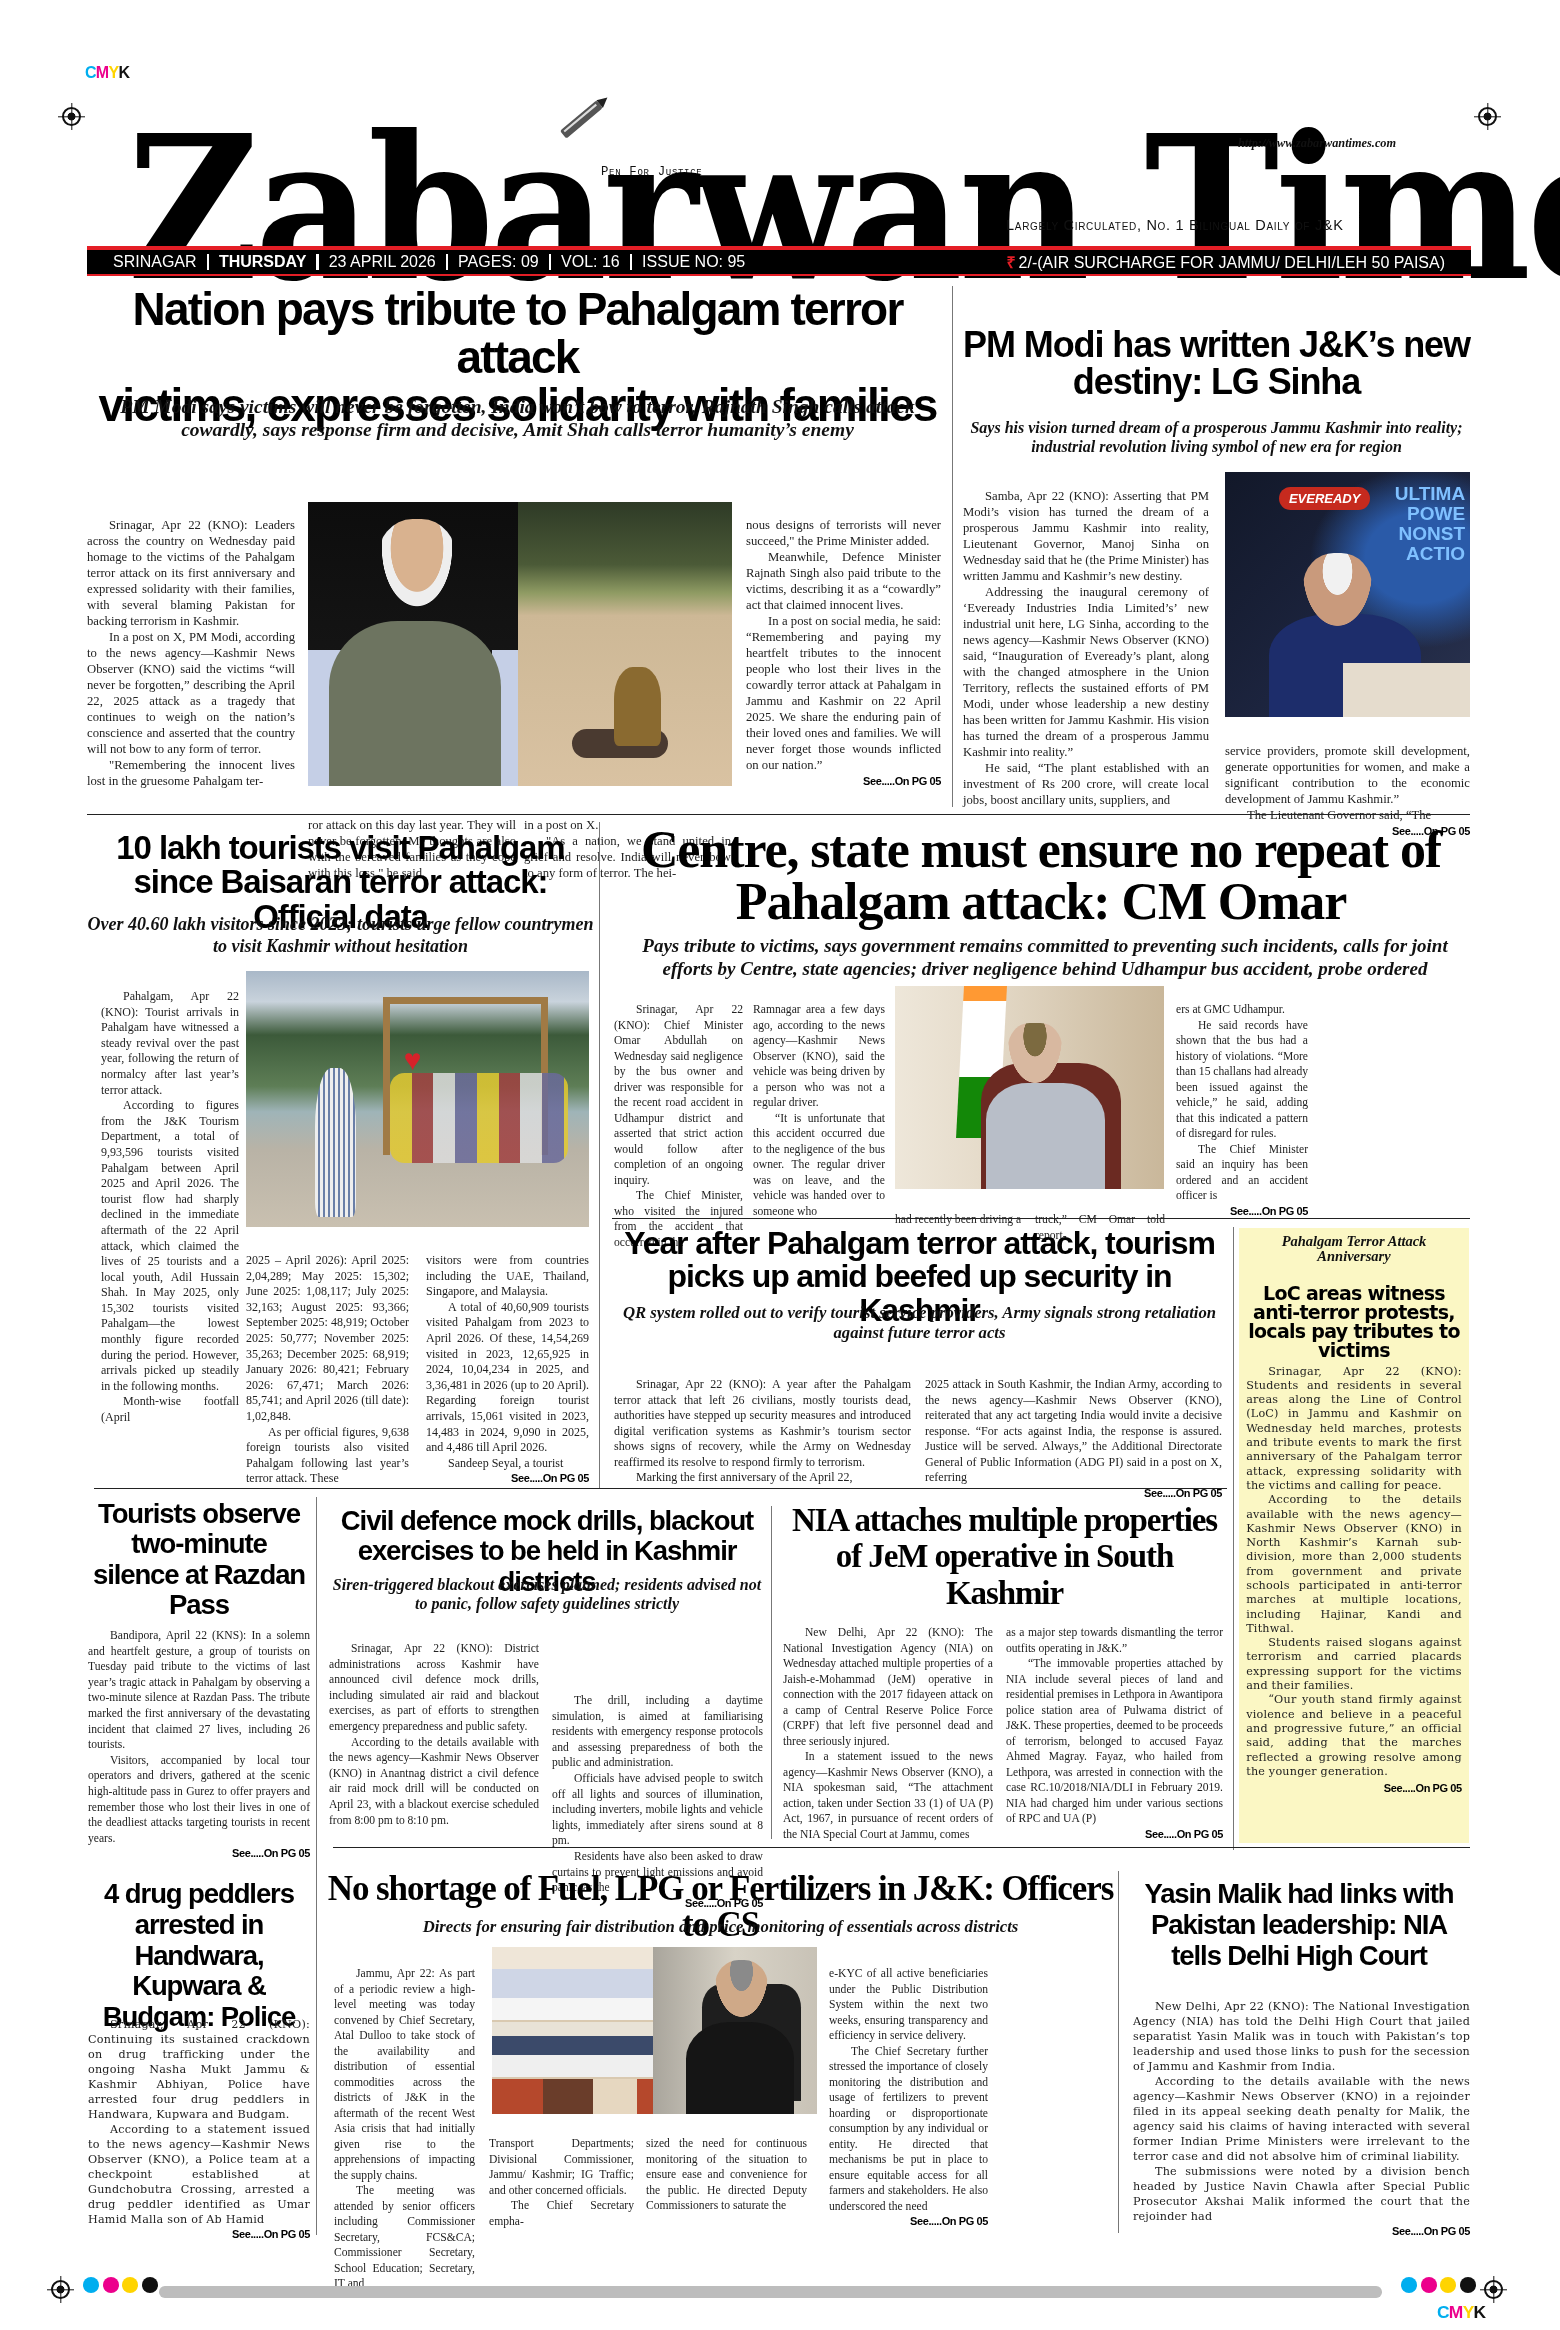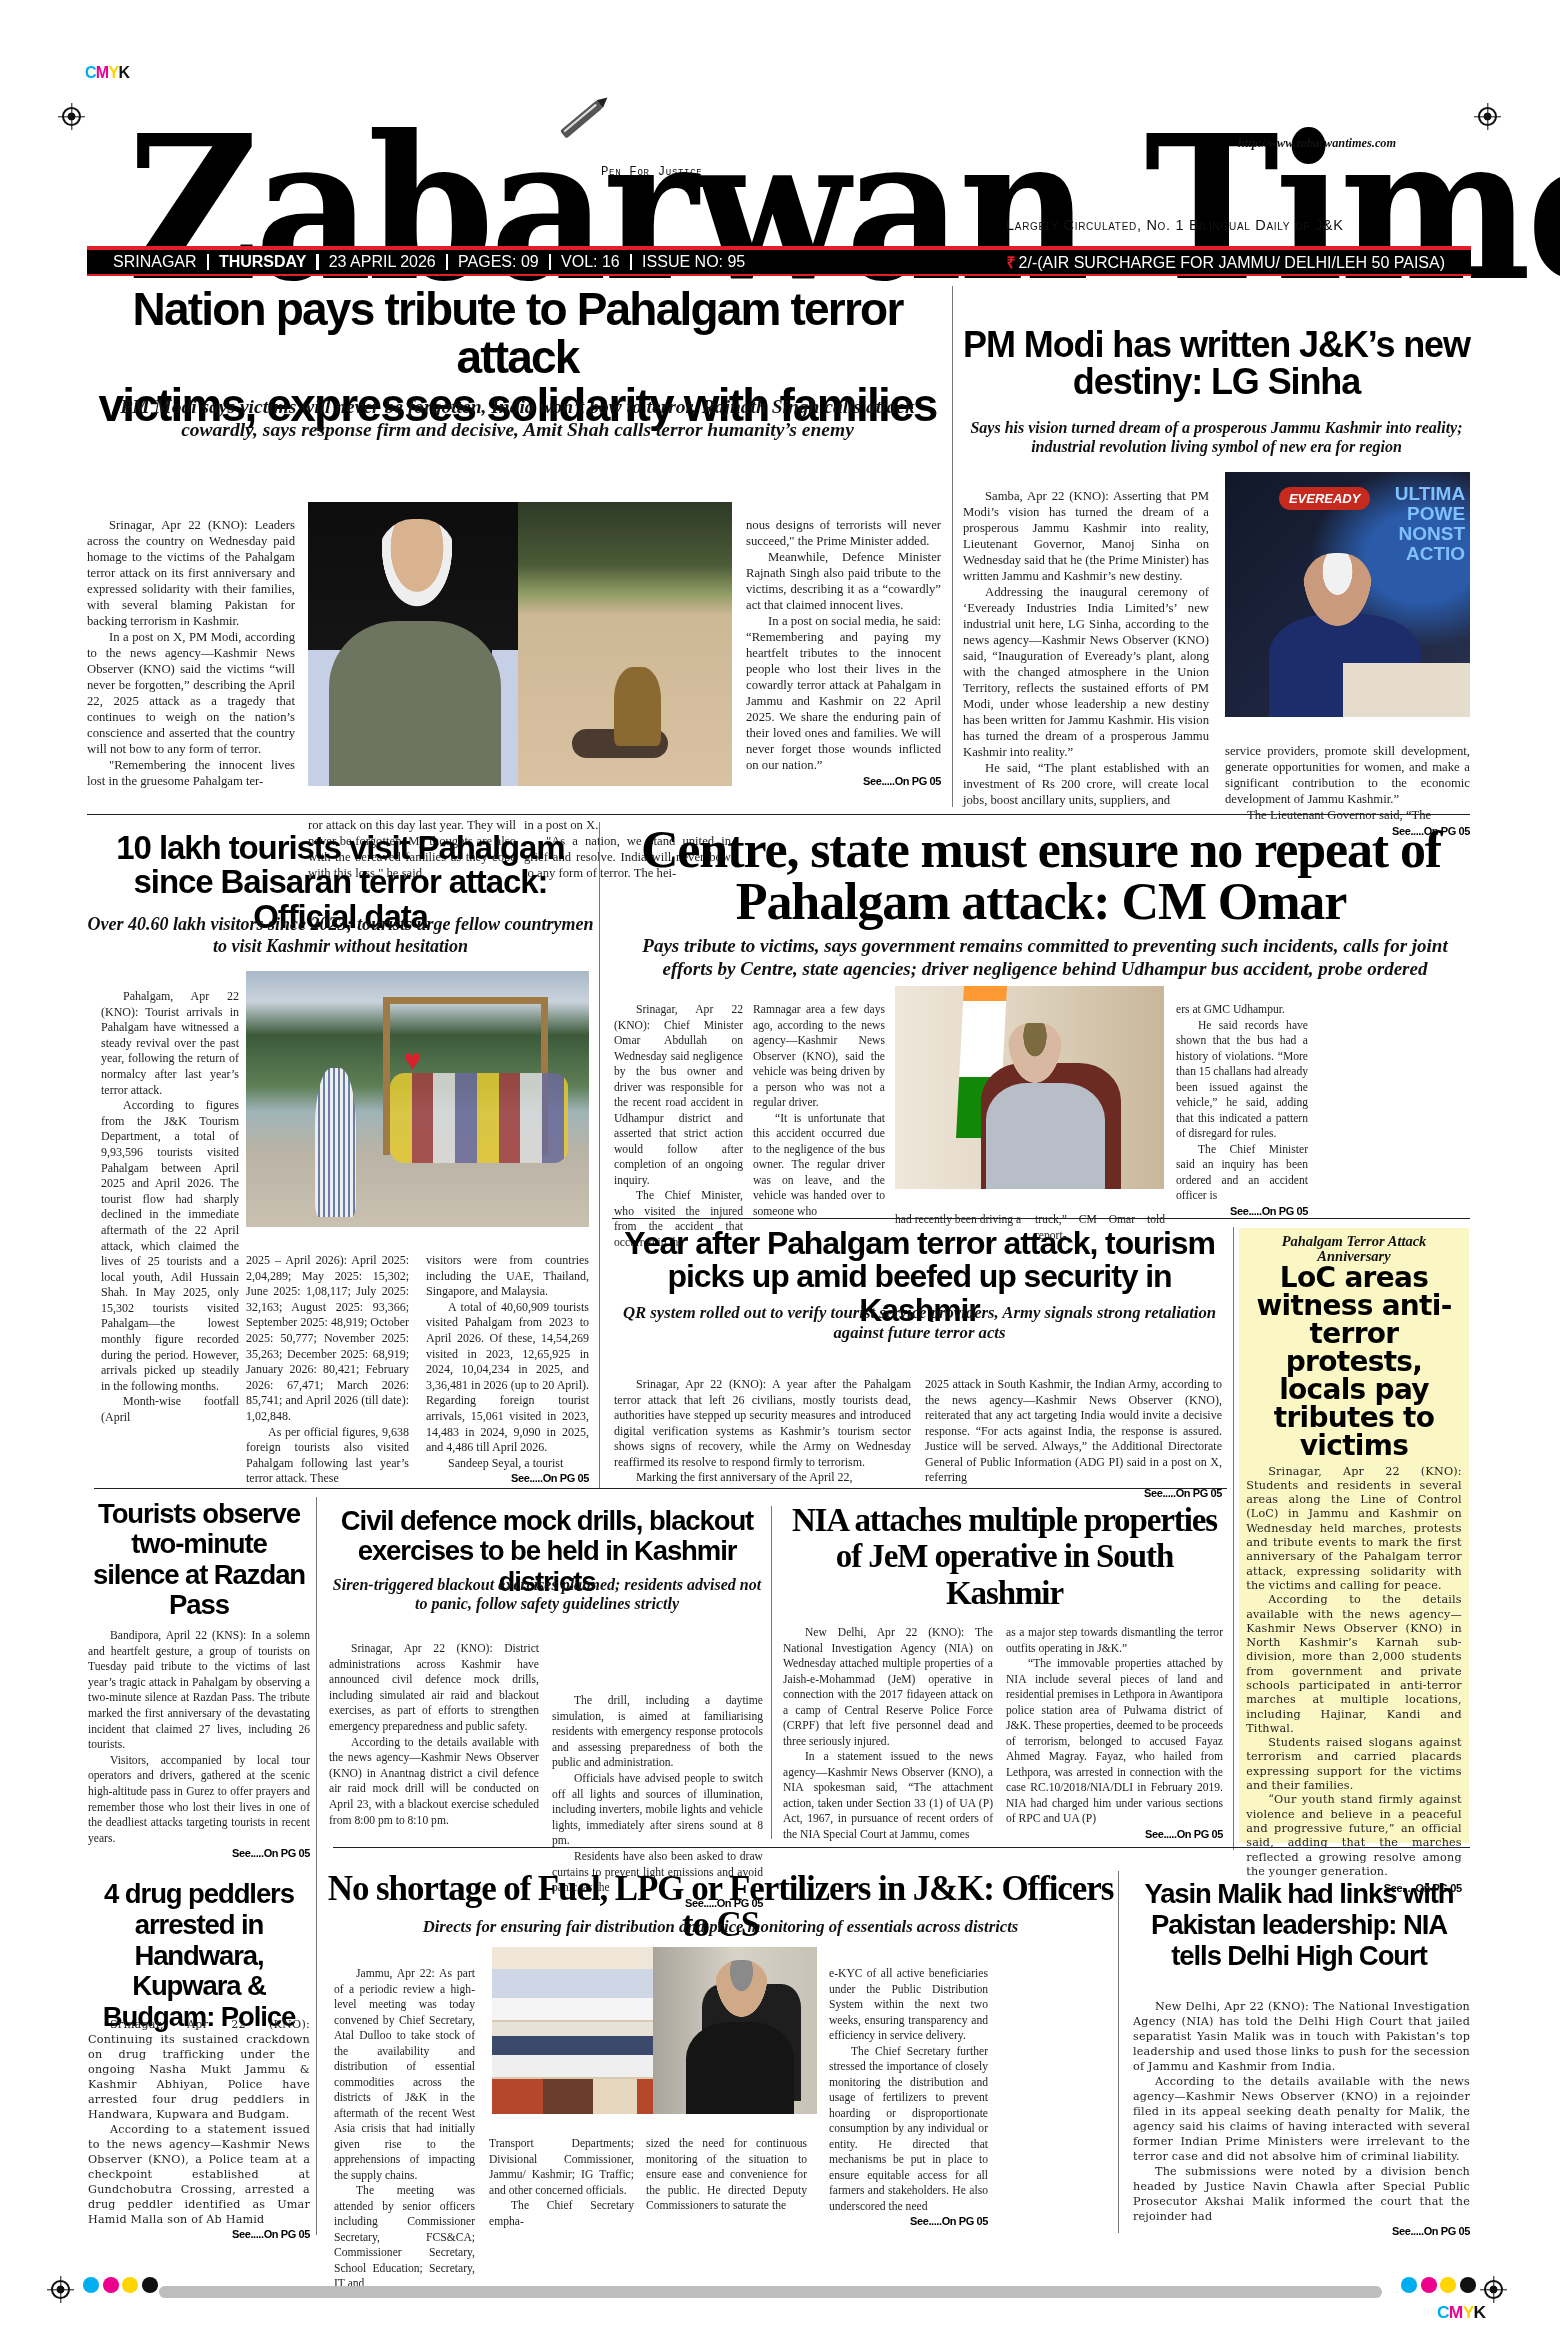--- a/index.html
+++ b/index.html
@@ -233,21 +233,21 @@
     <p>Marking the first anniversary of the April 22,</p>
   </div>
 <div class="abs body" style="left:925px;top:1358px;width:297px;font-size:12px;line-height:15.5px;">
     <p class="noind">2025 attack in South Kashmir, the Indian Army, according to the news agency—Kashmir News Observer (KNO), reiterated that any act targeting India would invite a decisive response. “For acts against India, the response is assured. Justice will be served. Always,” the Additional Directorate General of Public Information (ADG PI) said in a post on X, referring</p>
     <div class="see">See.....On PG 05</div>
   </div>
 <div class="abs vr" style="left:1233px;top:1227px;height:623px;"></div>
 
 <div class="abs loc-box" style="left:1239px;top:1228px;width:230px;height:615px;padding:5.8px 7.2px;">
   <div class="deck" style="font-size:14.5px;font-style:italic;font-weight:700;line-height:1.05;">Pahalgam Terror Attack Anniversary</div>
-  <div class="hl" style="font-family:'DejaVu Sans',sans-serif;font-size:28px;font-weight:700;line-height:1.0;margin-top:0;letter-spacing:-0.7px;">LoC areas witness anti-terror protests, locals pay tributes to victims</div>
+  <div class="hl" style="font-family:'DejaVu Sans',sans-serif;font-size:19px;font-weight:700;line-height:1.0;margin-top:20px;letter-spacing:-0.7px;">LoC areas witness anti-terror protests, locals pay tributes to victims</div>
   <div class="body bodysans" style="margin-top:4.3px;font-size:11.2px;line-height:14.3px;">
     <p>Srinagar, Apr 22 (KNO): Students and residents in several areas along the Line of Control (LoC) in Jammu and Kashmir on Wednesday held marches, protests and tribute events to mark the first anniversary of the Pahalgam terror attack, expressing solidarity with the victims and calling for peace.</p>
       <p>According to the details available with the news agency—Kashmir News Observer (KNO) in North Kashmir’s Karnah sub-division, more than 2,000 students from government and private schools participated in anti-terror marches at multiple locations, including Hajinar, Kandi and Tithwal.</p>
       <p>Students raised slogans against terrorism and carried placards expressing support for the victims and their families.</p>
       <p>“Our youth stand firmly against violence and believe in a peaceful and progressive future,” an official said, adding that the marches reflected a growing resolve among the younger generation.</p>
   </div>
   <div class="see" style="margin-top:2.9px;">See.....On PG 05</div>
 </div>
 
 <div class="abs hr" style="left:94px;top:1488px;width:1133px;height:0.7px;"></div>

